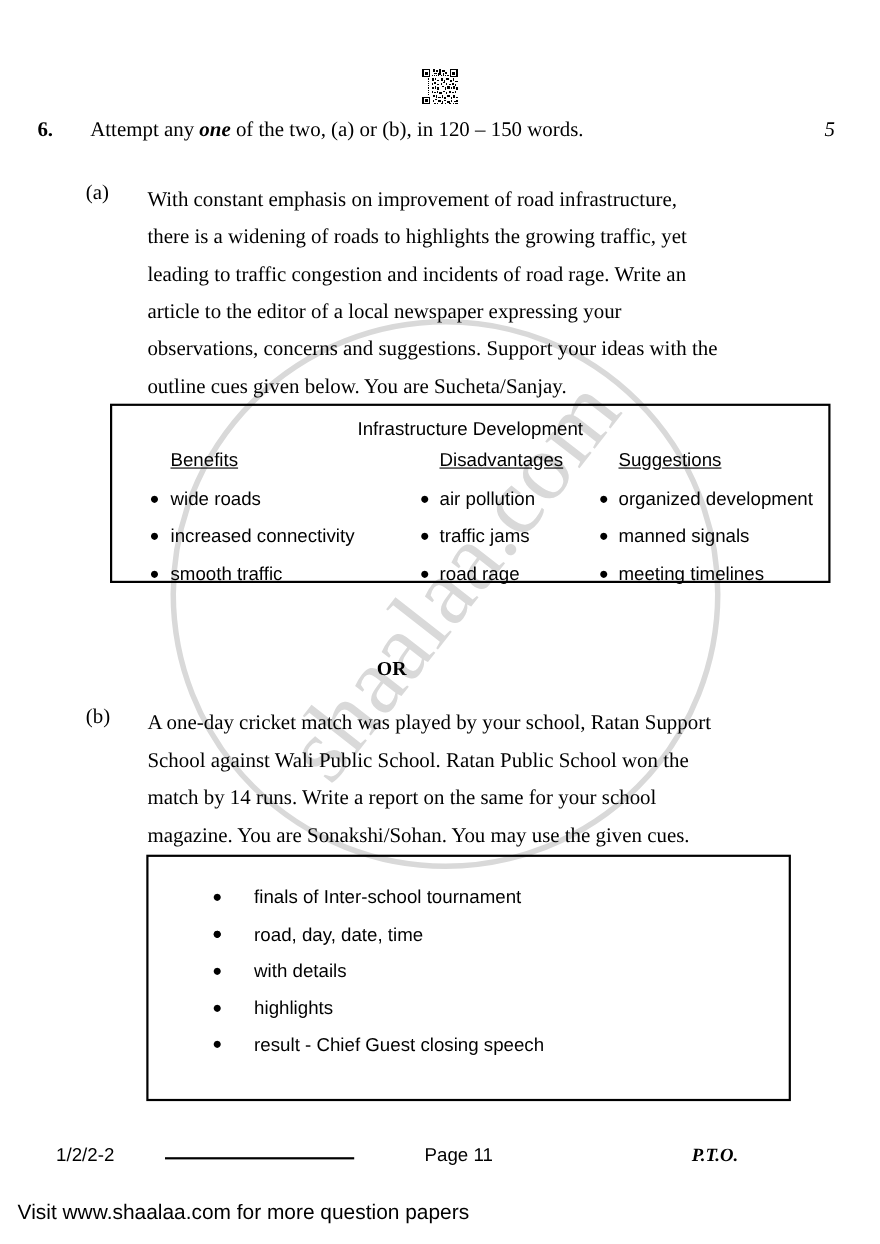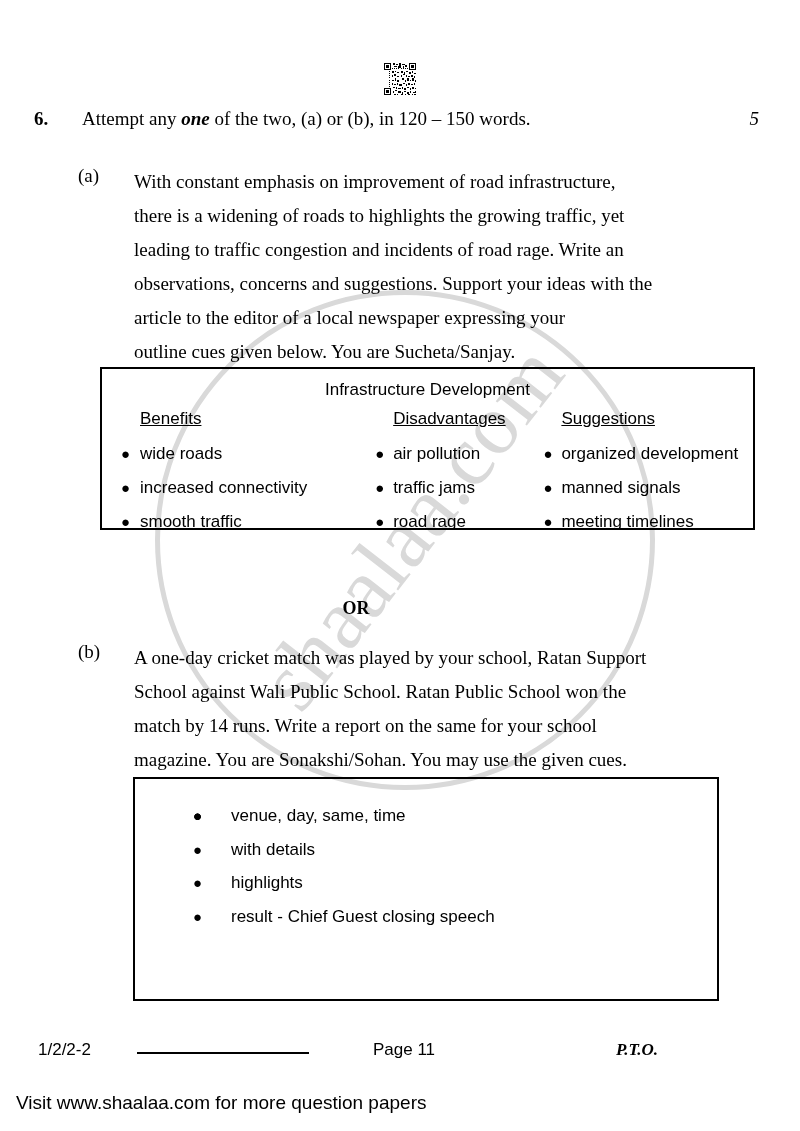--- a/index.html
+++ b/index.html
@@ -156,21 +156,21 @@
   .cue-title {
     text-align: center;
     font-size: 17px;
     margin-top: 11px;
     font-family: "Liberation Sans", sans-serif;
   }
 
   .cue-cols {
     display: flex;
     margin-top: 9px;
-    padding: 0 14px 0 11px;
+    padding: 0 14px 0 26px;
   }
   .cue-col {
     box-sizing: border-box;
   }
   .cue-col.c1 { width: 268px; }
   .cue-col.c2 { width: 172px; }
   .cue-col.c3 { width: 200px; }
 
   .cue-col-head {
     font-size: 17px;
@@ -223,21 +223,21 @@
     position: absolute;
     left: 58px;
     top: 0;
     font-size: 15px;
     line-height: 33.5px;
   }
 
   
   .footer-row {
     position: absolute;
-    left: 4px;
+    left: 17px;
     top: 1040px;
     width: 694px;
     height: 26px;
     font-family: "Liberation Sans", sans-serif;
   }
   .footer-code {
     position: absolute;
     left: 34px;
     top: 0;
     font-size: 17px;
@@ -406,22 +406,22 @@
       <span class="q-num">6.</span>
       <span class="q-text"><span>Attempt any </span><span class="emph">one</span><span> of the two, (a) or (b), in 120 – 150 words.</span></span>
       <span class="q-marks">5</span>
     </div>
 
     <span class="part-label" id="part-a-label">(a)</span>
     <div class="part-body" id="part-a-body">
       <div>With constant emphasis on improvement of road infrastructure,</div>
       <div>there is a widening of roads to highlights the growing traffic, yet</div>
       <div>leading to traffic congestion and incidents of road rage. Write an</div>
+      <div>article to the editor of a local newspaper expressing your</div>
       <div>observations, concerns and suggestions. Support your ideas with the</div>
-      <div>article to the editor of a local newspaper expressing your</div>
       <div class="lastline">outline cues given below. You are Sucheta/Sanjay.</div>
     </div>
 
     <div class="cue-box" id="cue-box-1">
       <div class="cue-title">Infrastructure Development</div>
       <div class="cue-cols">
         <div class="cue-col c1">
           <div class="cue-col-head">Benefits</div>
           <ul class="cue-list">
             <li><span class="bullet">●</span><span>wide roads</span></li>
@@ -453,23 +453,23 @@
     <span class="part-label" id="part-b-label">(b)</span>
     <div class="part-body" id="part-b-body">
       <div>A one-day cricket match was played by your school, Ratan Support</div>
       <div>School against Wali Public School. Ratan Public School won the</div>
       <div>match by 14 runs. Write a report on the same for your school</div>
       <div class="lastline">magazine. You are Sonakshi/Sohan. You may use the given cues.</div>
     </div>
 
     <div class="cue-box" id="cue-box-2">
       <ul class="cue-list-plain">
+        <li><span class="bullet">●</span><span>finals of Inter-school tournament</span></li>
         <li><span class="bullet">●</span></li>
-        <li><span class="bullet">●</span></li>
-        <li><span class="bullet">●</span><span>venue, day, same, time</span></li>
+        <li><span class="bullet">●</span><span>road, day, date, time</span></li>
         <li><span class="bullet">●</span><span>with details</span></li>
         <li><span class="bullet">●</span><span>highlights</span></li>
         <li><span class="bullet">●</span><span>result - Chief Guest closing speech</span></li>
       </ul>
     </div>
 
     <div class="footer-row">
       <span class="footer-code">1/2/2-2</span>
       <span class="footer-rule"></span>
       <span class="footer-page">Page 11</span>

